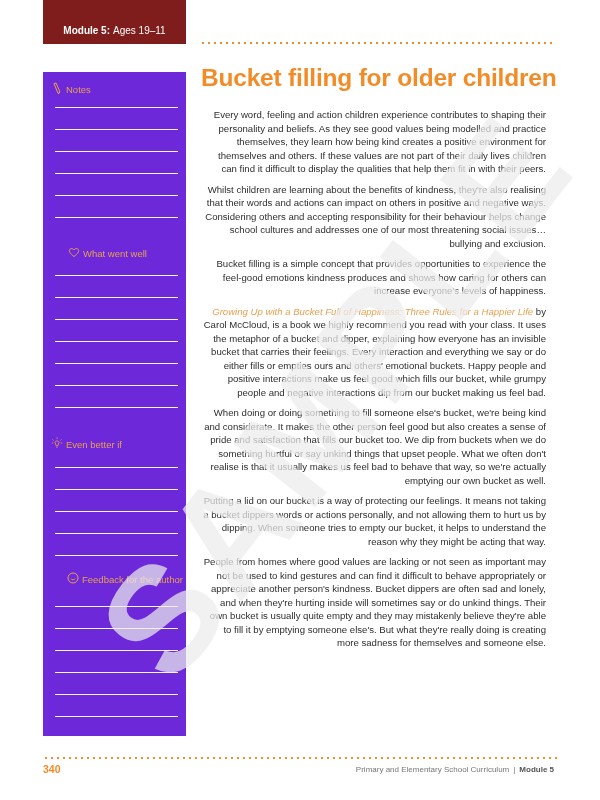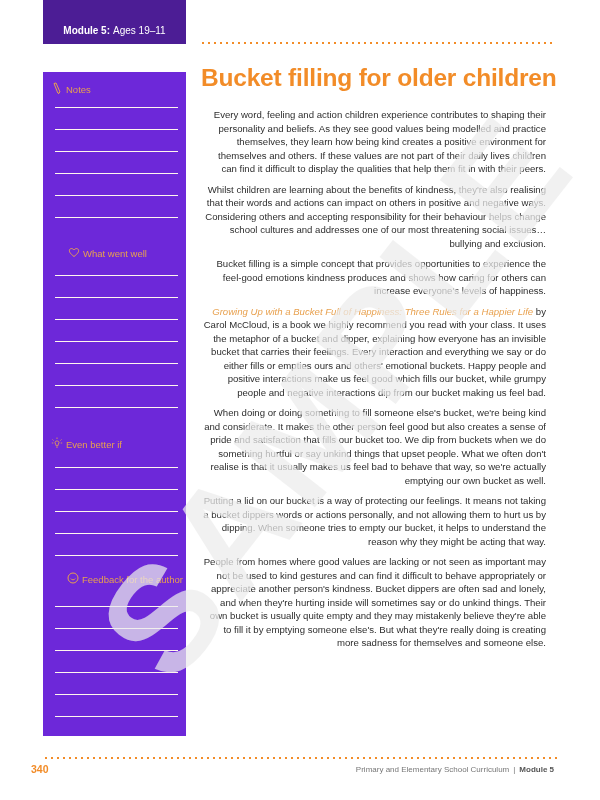--- a/index.html
+++ b/index.html
@@ -1,21 +1,21 @@
 <!DOCTYPE html>
 <html><head>
   <meta charset="utf-8">
   <style>
     * { box-sizing: border-box; margin: 0; padding: 0; }
     html, body { width: 600px; height: 800px; background: #ffffff; overflow: hidden; }
     body { position: relative; font-family: "Liberation Sans", sans-serif; color: #2b2b2b; }
 
     .module-tab {
       position: absolute; left: 43px; top: 0; width: 143px; height: 44px;
-      background: #4c1d95; color: #fff; font-size: 10px;
+      background: #7f1d1d; color: #fff; font-size: 10px;
       display: flex; align-items: flex-end; justify-content: center; padding-bottom: 8px;
     }
     .module-tab b { font-weight: bold; margin-right: 3px; }
 
     .dots-top {
       position: absolute; left: 200px; top: 42px; width: 355px; height: 2px;
       background-image: radial-gradient(circle, #f28c28 0.9px, transparent 1.1px);
       background-size: 6px 2px; background-repeat: repeat-x;
     }
 
@@ -52,21 +52,21 @@
       letter-spacing: 6px; pointer-events: none; white-space: nowrap;
       width: 560px; text-align: center;
     }
 
     .dots-bottom {
       position: absolute; left: 43px; top: 757px; width: 515px; height: 2px;
       background-image: radial-gradient(circle, #f28c28 0.9px, transparent 1.1px);
       background-size: 6px 2px; background-repeat: repeat-x;
     }
     .page-number {
-      position: absolute; left: 31px; top: 763px; color: #f28c28;
+      position: absolute; left: 43px; top: 763px; color: #f28c28;
       font-size: 10.5px; font-weight: bold;
     }
     .footer-text {
       position: absolute; right: 46px; top: 765px; color: #777; font-size: 8px;
     }
     .footer-text .sep { margin: 0 4px; }
     .footer-text b { color: #555; }
   </style>
 </head>
 <body>

